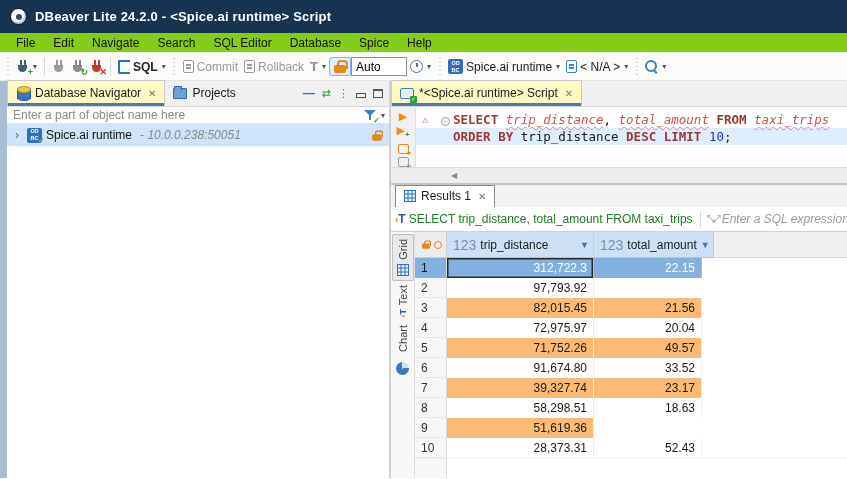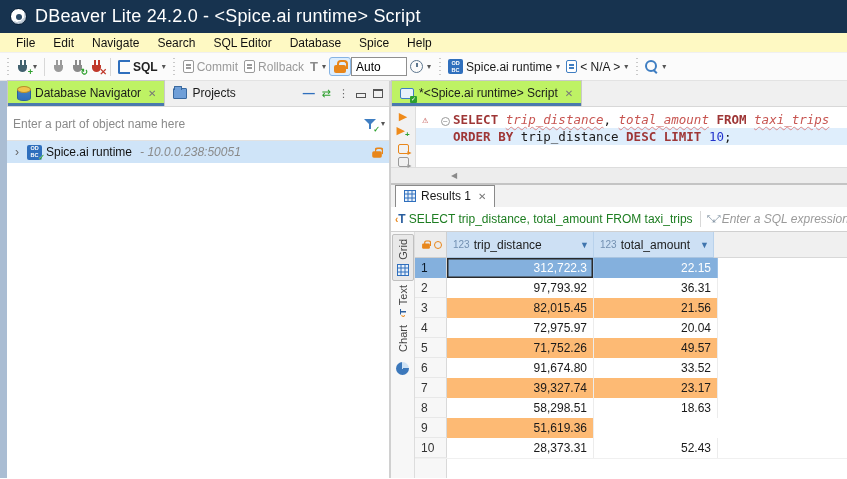--- a/index.html
+++ b/index.html
@@ -3,24 +3,24 @@
 <meta charset="utf-8">
 <style>
   * { margin:0; padding:0; box-sizing:border-box; }
   html,body { width:847px; height:479px; overflow:hidden; }
   body { font-family:"Liberation Sans", sans-serif; font-size:12px; color:#1a1a1a; background:#fff; }
 
   
   .titlebar { height:33px; background:#17334f; display:flex; align-items:center; padding:0 10px; color:#fff; }
   .app-logo { width:17px; height:17px; border-radius:50%; background:radial-gradient(circle at 40% 35%, #fff 55%, #cfd8e2 56%, #8fa3b5 100%); border:1px solid #0d2238; margin-right:8px; position:relative; }
   .app-logo::after { content:""; position:absolute; left:5px; top:5px; width:6px; height:6px; border-radius:50%; background:#2b4a66; }
-  .title-text { font-size:18px; letter-spacing:.2px; }
-
-  
-  .menubar { height:20px; background:#fef9c3; display:flex; align-items:center; padding-left:8px; gap:2px; border-bottom:1px solid #f0f0f0; }
+  .title-text { font-size:13px; letter-spacing:.2px;font-weight:bold; }
+
+  
+  .menubar { height:20px; background:#84cc16; display:flex; align-items:center; padding-left:8px; gap:2px; border-bottom:1px solid #f0f0f0; }
   .menu-item { padding:2px 8px; color:#111; cursor:default; }
 
   
   .toolbar { height:28px; background:#fbfbfb; display:flex; align-items:center; padding-left:2px; border-bottom:1px solid #e3e3e3; }
   .tb-grip { width:5px; height:18px; margin:0 3px; background:repeating-linear-gradient(180deg,#c9c9c9 0 1.5px,transparent 1.5px 4px); background-size:2px 100%; background-repeat:repeat-y; background-position:center; }
   .tb-sep { width:1px; height:18px; background:#d8d8d8; margin:0 4px; }
   .tb-btn { display:flex; align-items:center; gap:3px; padding:2px 3px; border-radius:3px; }
   .caret { font-size:8px; color:#555; margin-left:1px; }
   .tb-label-dim { color:#9a9a9a; }
   
@@ -54,38 +54,38 @@
   
   .main { display:flex; height:397px; }
   .left-strip { width:7px; background:#aabdd3; }
   .left-panel { width:382px; display:flex; flex-direction:column; background:#fff; }
   .divider-v { width:2px; background:#d0d0d0; }
   .right-panel { flex:1; display:flex; flex-direction:column; background:#fff; min-width:0; }
 
   
   .tabrow { height:26px; background:#f0f0f0; display:flex; align-items:flex-end; border-bottom:1px solid #d8d8d8; }
   .ptab { display:flex; align-items:center; gap:5px; padding:4px 8px 5px 8px; height:26px; }
-  .ptab.active { background:#bef264; border:1px solid #c9c9c9; border-bottom:none; box-shadow:inset 0 -3px 0 #4a79ad; }
+  .ptab.active { background:#fef9c3; border:1px solid #c9c9c9; border-bottom:none; box-shadow:inset 0 -3px 0 #4a79ad; }
   .tab-close { color:#777; font-size:10px; margin-left:2px; }
   .view-btns { margin-left:auto; display:flex; align-items:center; gap:7px; padding-right:6px; padding-bottom:6px; }
   .vb-min { color:#2f6fbd; font-weight:bold; }
   .vb-link { color:#2ea02e; font-size:11px; }
   .vb-dots { color:#666; font-size:11px; }
   .winbox { width:10px; height:9px; border:1.5px solid #555; }
   .winbox.min { height:5px; margin-top:4px; }
   .winbox.max { border-top-width:2.5px; }
   
   .db-icon { width:14px; height:14px; position:relative; }
   .db-icon::before { content:""; position:absolute; left:1px; top:1px; width:12px; height:12px; border-radius:6px/3px; background:linear-gradient(180deg,#7ea7cf 0%,#3f7ec2 30%,#2f6fbd 100%); border:1px solid #2a5e9e; }
   .db-icon::after { content:""; position:absolute; left:1px; top:0; width:12px; height:5px; border-radius:50%; background:#f0c44c; border:1px solid #b98f2a; }
   .folder-icon { width:14px; height:11px; background:#6f9fd8; border:1px solid #39699f; border-radius:1px; position:relative; margin-top:2px; }
   .folder-icon::before { content:""; position:absolute; left:0; top:-3px; width:6px; height:3px; background:#6f9fd8; border:1px solid #39699f; border-bottom:none; border-radius:1px 1px 0 0; }
 
   
-  .filter-row { height:34px; display:flex; align-items:center; border-bottom:1px solid #e2e2e2; padding:0 4px 0 6px; gap:4px; }
+  .filter-row { height:17px; display:flex; align-items:center; border-bottom:1px solid #e2e2e2; padding:0 4px 0 6px; gap:4px; }
   .filter-input { flex:1; border:none; outline:none; font-size:12px; color:#333; font-family:"Liberation Sans",sans-serif; }
   .filter-input::placeholder { color:#8a8a8a; }
   .funnel { width:12px; height:12px; position:relative; }
   .funnel::before { content:""; position:absolute; left:0; top:1px; border-left:6px solid transparent; border-right:6px solid transparent; border-top:6px solid #3f7ec2; }
   .funnel::after { content:""; position:absolute; left:5px; top:6px; width:2px; height:5px; background:#3f7ec2; }
   .funnel .chk { position:absolute; right:-4px; bottom:-4px; color:#2ea02e; font-size:8px; font-weight:bold; }
   .tree-row { height:22px; display:flex; align-items:center; background:#cfe4f8; padding:0 6px 0 4px; gap:4px; }
   .tree-chevron { color:#666; font-size:12px; width:12px; text-align:center; }
   .conn-name { color:#111; }
   .conn-addr { color:#8a8a8a; font-style:italic; margin-left:4px; }
@@ -138,28 +138,28 @@
   .lt-ic .ang { color:#e8861a; }
   .pie-ic { width:13px; height:13px; border-radius:50%; background:conic-gradient(#cfe2f4 0 90deg,#3c78bb 90deg 360deg); margin-top:6px; }
 
   .grid-area { flex:1; display:flex; flex-direction:column; min-width:0; }
   .ghead { display:flex; height:26px; }
   .gcorner { width:32px; background:#ececec; border-right:1px solid #cfcfcf; border-bottom:1px solid #cfcfcf; display:flex; align-items:center; justify-content:center; gap:2px; }
   .gcorner .lock { transform:scale(.65); }
   .ring { width:8px; height:8px; border:1.5px solid #e8861a; border-radius:50%; }
   .gcol { background:#cde0f4; border-right:1px solid #b9d2ec; border-bottom:1px solid #a9c4e0; display:flex; align-items:center; padding:0 4px 0 6px; gap:4px; }
   .gcol.c1 { width:147px; } .gcol.c2 { width:120px; }
-  .type-badge { color:#7390b2; font-size:10px; }
+  .type-badge { color:#7390b2; font-size:14px; }
   .col-name { color:#1c1c1c; }
   .sort-arrow { margin-left:auto; color:#3f74ad; font-size:9px; }
   .ghead-fill { flex:1; background:#f0f0f0; border-bottom:1px solid #d8d8d8; }
   .grow { display:flex; height:20px; }
   .rnum { width:32px; background:#f7f7f7; border-right:1px solid #d9d9d9; border-bottom:1px solid #e8e8e8; padding-left:6px; display:flex; align-items:center; color:#333; }
   .gcell { border-right:1px solid #ececec; display:flex; align-items:center; justify-content:flex-end; padding-right:6px; color:#1a1a1a; }
-  .gcell.c1 { width:147px; } .gcell.c2 { width:124px; }
+  .gcell.c1 { width:147px; } .gcell.c2 { width:108px; }
   .grow.alt .gcell { background:#fdba74; }
   .grow.sel .rnum { background:#84b0dd; border-bottom-color:#84b0dd; color:#0c1a28; }
   .grow.sel .gcell { background:#84b0dd; color:#fff; border-right-color:#9cc0e6; }
   .grow.sel .gcell.focus { box-shadow:inset 0 0 0 1.5px #2a2a2a; }
   .grow-fill { flex:1; }
   .grid-bottom { flex:1; border-top:1px solid #f0f0f0; }
   .rnum-empty { width:32px; background:#f7f7f7; border-right:1px solid #d9d9d9; height:100%; }
 </style>
 </head>
 <body>
@@ -389,21 +389,20 @@
 
         <div class="grow sel">
           <div class="rnum">1</div>
           <div class="gcell c1 focus">312,722.3</div>
           <div class="gcell c2">22.15</div>
           <div class="grow-fill"></div>
         </div>
         <div class="grow">
           <div class="rnum">2</div>
           <div class="gcell c1">97,793.92</div>
-          <div class="gcell c2">36.31</div>
           <div class="grow-fill"></div>
         </div>
         <div class="grow alt">
           <div class="rnum">3</div>
           <div class="gcell c1">82,015.45</div>
           <div class="gcell c2">21.56</div>
           <div class="grow-fill"></div>
         </div>
         <div class="grow">
           <div class="rnum">4</div>

